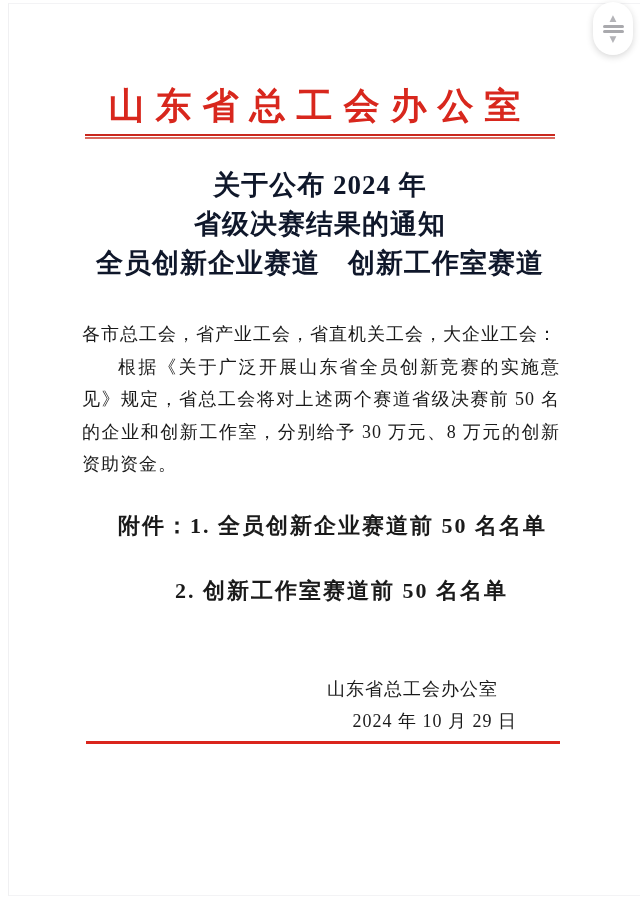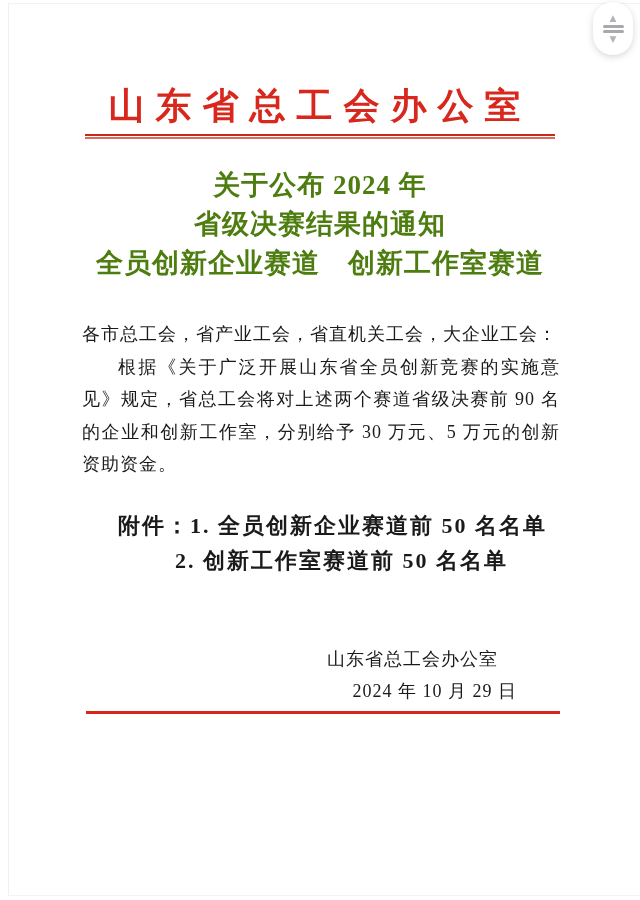--- a/index.html
+++ b/index.html
@@ -62,21 +62,21 @@
   }
 
   
   .doc-title {
     margin-top: 27px;
     text-align: center;
     font-size: 27px;
     font-weight: bold;
     line-height: 39px;
     letter-spacing: 1px;
-    color: #4d7c0f;
+    color: #0f172a;
   }
 
   
   .body-text {
     margin: 35px 80px 0 82px;
     font-size: 18px;
     line-height: 32.5px;
     letter-spacing: 1px;
     text-align: justify;
     font-family: Liberation Serif, serif;
@@ -85,21 +85,21 @@
   .body-text p.indent { text-indent: 2em; }
 
   
   .attachment {
     margin: 27px 80px 0 118px;
     font-size: 22px;
     line-height: 35px;
     letter-spacing: 2px;
     font-weight: bold;
   }
-  .attachment .att-line2 { padding-left: 57px; }
+  .attachment .att-line2 { padding-left: 57px; margin-top: 30px; }
 
   
   .signature {
     margin-top: 65px;
     font-size: 18px;
     line-height: 32px;
     letter-spacing: 1px;
     text-align: right;
   }
   .signature .sig-org  { padding-right: 142px; }
@@ -129,21 +129,21 @@
 <div class="double-line"></div>
 
 <div class="doc-title">
   <div>关于公布 2024 年</div>
   <div>省级决赛结果的通知</div>
   <div>全员创新企业赛道　创新工作室赛道</div>
 </div>
 
 <div class="body-text">
   <p>各市总工会，省产业工会，省直机关工会，大企业工会：</p>
-  <p class="indent">根据《关于广泛开展山东省全员创新竞赛的实施意见》规定，省总工会将对上述两个赛道省级决赛前 90 名的企业和创新工作室，分别给予 30 万元、5 万元的创新资助资金。</p>
+  <p class="indent">根据《关于广泛开展山东省全员创新竞赛的实施意见》规定，省总工会将对上述两个赛道省级决赛前 50 名的企业和创新工作室，分别给予 30 万元、8 万元的创新资助资金。</p>
 </div>
 
 <div class="attachment">
   <div class="att-line1">附件：1. 全员创新企业赛道前 50 名名单</div>
   <div class="att-line2">2. 创新工作室赛道前 50 名名单</div>
 </div>
 
 <div class="signature">
   <div class="sig-org">山东省总工会办公室</div>
   <div class="sig-date">2024 年 10 月 29 日</div>

